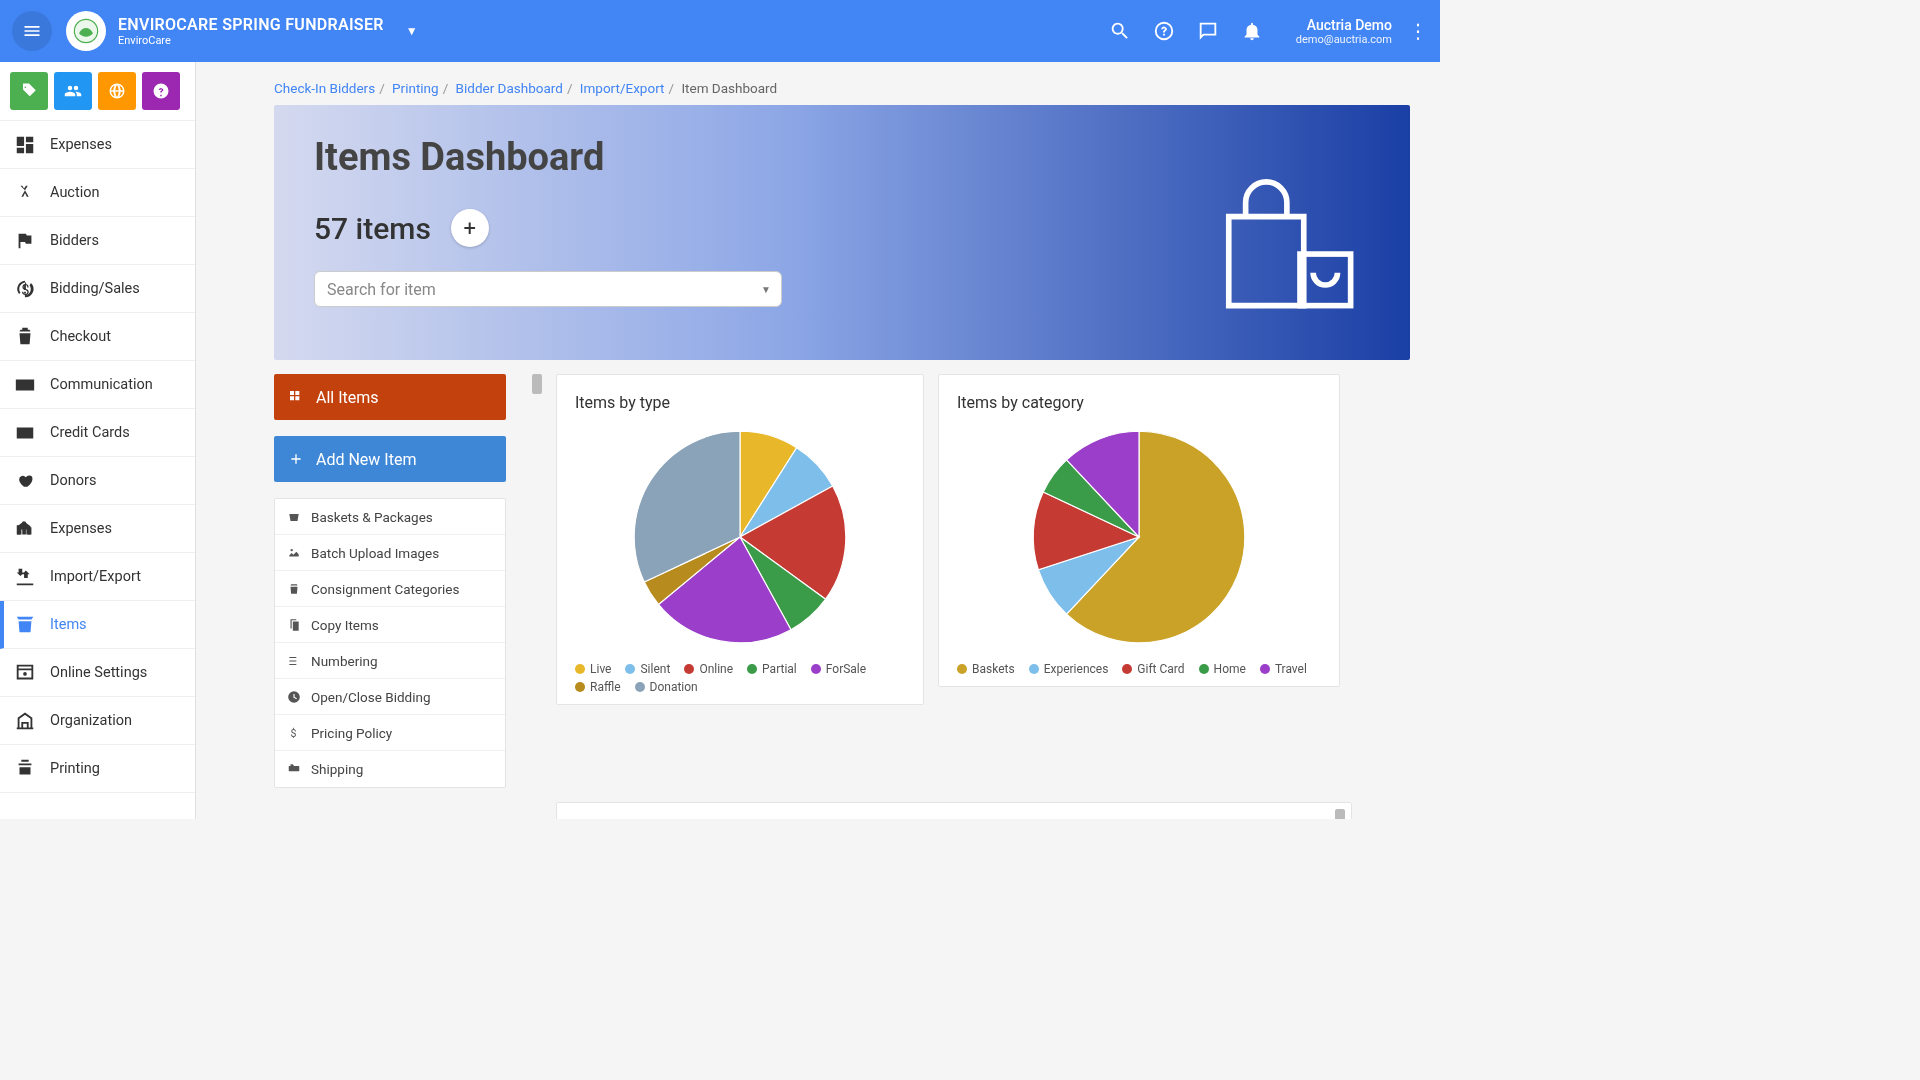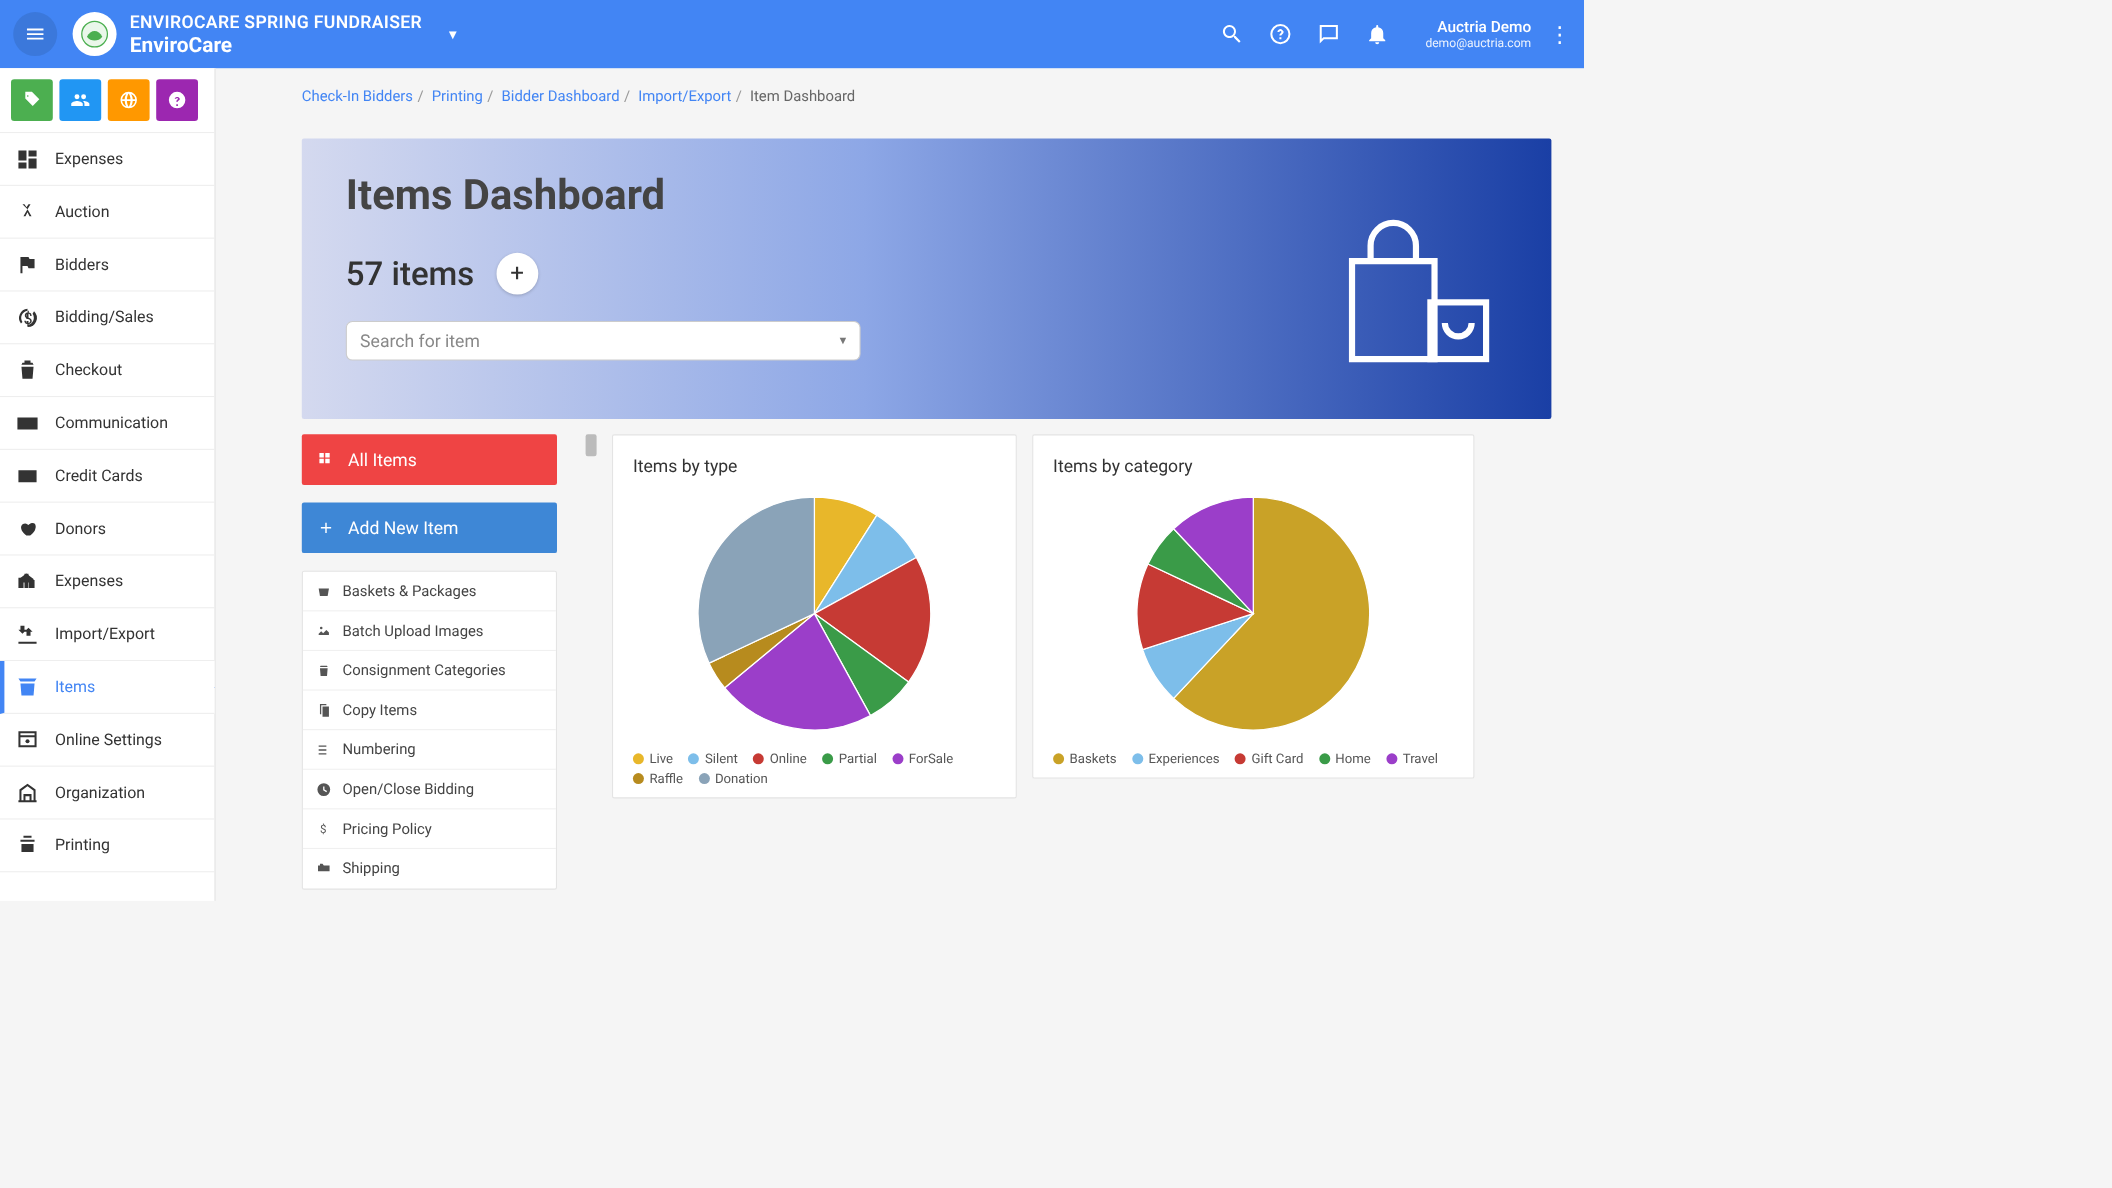--- a/index.html
+++ b/index.html
@@ -5,21 +5,21 @@
 * { box-sizing: border-box; margin: 0; padding: 0; }
 body { font-family: -apple-system, BlinkMacSystemFont, "Segoe UI", Roboto, Arial, sans-serif; background: #f5f5f5; width: 1440px; height: 819px; overflow: hidden; }
 
 
 .topbar { height: 62px; background: #4285f4; display: flex; align-items: center; color: #fff; padding: 0 12px; }
 .hamburger { width: 40px; height: 40px; border-radius: 50%; background: #3b78db; display: flex; align-items: center; justify-content: center; cursor: pointer; }
 .hamburger svg { width: 20px; height: 20px; fill: #fff; }
 .org-logo { width: 40px; height: 40px; border-radius: 50%; background: #fff; margin-left: 14px; display: flex; align-items: center; justify-content: center; font-size: 8px; color: #4caf50; font-weight: bold; }
 .title-block { margin-left: 12px; display: flex; flex-direction: column; justify-content: center; }
 .title-block .event { font-size: 16px; font-weight: 600; letter-spacing: .3px; }
-.title-block .org { font-size: 19px; font-weight: 700; }
+.title-block .org { font-size: 11px; font-weight: 400; }
 .title-caret { margin-left: 22px; font-size: 12px; cursor: pointer; }
 .topbar-spacer { flex: 1; }
 .topbar-icons { display: flex; align-items: center; gap: 22px; }
 .topbar-icons svg { width: 22px; height: 22px; fill: #fff; cursor: pointer; }
 .user-block { margin-left: 20px; text-align: right; }
 .user-block .name { font-size: 14px; font-weight: 500; text-align: right; }
 .user-block .email { font-size: 11px; opacity: .9; margin-left: 13px; }
 .kebab { margin-left: 16px; font-size: 20px; cursor: pointer; }
 
 
@@ -34,41 +34,41 @@
 .tile.purple { background: #9c27b0; }
 
 .nav { flex: 1; overflow-y: auto; border-top: 1px solid #eee; }
 .nav-item { display: flex; align-items: center; height: 48px; padding: 0 14px; border-bottom: 1px solid #eee; cursor: pointer; color: #333; font-size: 14.5px; gap: 14px; position: relative; }
 .nav-item svg { width: 22px; height: 22px; fill: #333; flex-shrink: 0; }
 .nav-item.active { color: #4285f4; border-left: 4px solid #4285f4; padding-left: 10px; background: #fff; }
 .nav-item.active svg { fill: #4285f4; }
 .nav-item.active::after { content: ""; position: absolute; right: -12px; top: 50%; transform: translateY(-50%); border: 12px solid transparent; border-right-color: #4285f4; }
 
 .content { flex: 1; overflow: auto; padding: 18px 30px 0 78px; }
-.breadcrumb { font-size: 13.5px; color: #4285f4; margin-bottom: 30px; }
+.breadcrumb { font-size: 13.5px; color: #4285f4; margin-bottom: 9px; }
 .breadcrumb a { color: #4285f4; text-decoration: none; cursor: pointer; }
 .breadcrumb .sep { color: #999; margin: 0 4px; }
 .breadcrumb .current { color: #666; }
 
 .hero { background: linear-gradient(90deg, #d4d9ef 0%, #8da7e6 45%, #1a3fa5 100%); border-radius: 2px; padding: 30px 40px 26px 40px; position: relative; height: 255px; }
 .hero h1 { font-size: 38px; color: #444; font-weight: 700; margin-bottom: 30px; }
 .hero .count-row { display: flex; align-items: center; gap: 20px; margin-bottom: 24px; }
 .hero .count { font-size: 30px; color: #333; font-weight: 500; }
 .hero .add-btn { width: 38px; height: 38px; border-radius: 50%; background: #fff; display: flex; align-items: center; justify-content: center; font-size: 22px; color: #333; cursor: pointer; box-shadow: 0 1px 3px rgba(0,0,0,.2); }
 .hero .search-wrap { width: 468px; }
 .hero .search { width: 100%; height: 36px; border: 1px solid #ccc; border-radius: 6px; padding: 0 30px 0 12px; font-size: 16px; color: #888; background: #fff; position: relative; display:flex; align-items:center; }
 .hero .search .caret { position: absolute; right: 10px; font-size: 10px; color: #777; }
 .hero-icon { position: absolute; right: 50px; top: 60px; }
 .hero-icon svg { width: 150px; height: 150px; stroke: #fff; fill: none; stroke-width: 6; }
 
 .panels { display: flex; margin-top: 14px; gap: 14px; align-items: flex-start; }
 
 .actions-col { width: 268px; position: relative; }
 .action-btn { width: 232px; height: 46px; display: flex; align-items: center; gap: 12px; padding: 0 14px; font-size: 16px; color: #fff; border-radius: 2px; margin-bottom: 16px; cursor: pointer; }
-.action-btn.blue1 { background: #ef4444; }
+.action-btn.blue1 { background: #c2410c; }
 .action-btn.blue2 { background: #3e87d6; }
 .action-btn svg { width: 16px; height: 16px; fill: #fff; }
 .scroll-indicator { position: absolute; right: 0; top: 0; width: 10px; height: 20px; background: #bbb; border-radius: 2px; }
 .action-list { width: 232px; background: #fff; border: 1px solid #e4e4e4; border-radius: 2px; }
 .action-list-item { height: 36px; display: flex; align-items: center; gap: 10px; padding: 0 12px; font-size: 13.5px; color: #444; border-bottom: 1px solid #f0f0f0; cursor: pointer; }
 .action-list-item svg { width: 14px; height: 14px; fill: #555; flex-shrink:0; }
 .action-list-item:last-child { border-bottom: none; }
 
 .chart-card { background: #fff; border: 1px solid #e4e4e4; border-radius: 2px; padding: 18px 18px 10px 18px; }
 .chart-card .title { font-size: 16px; color: #333; margin-bottom: 10px; }

